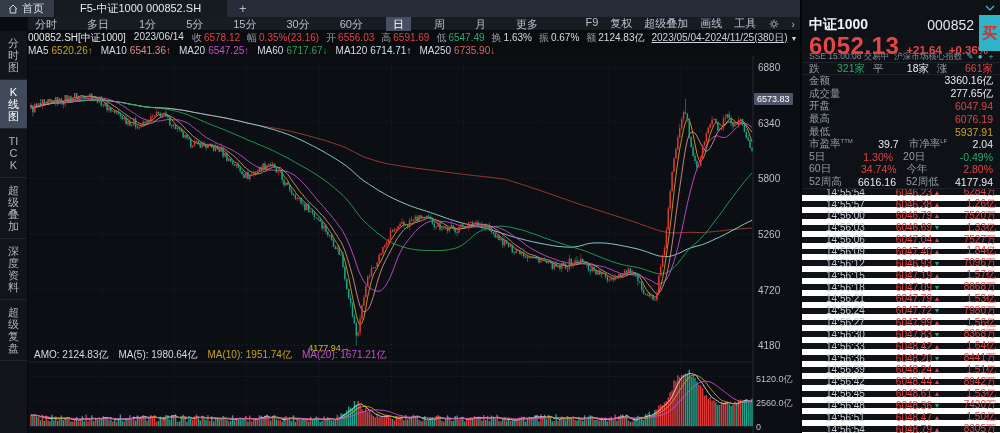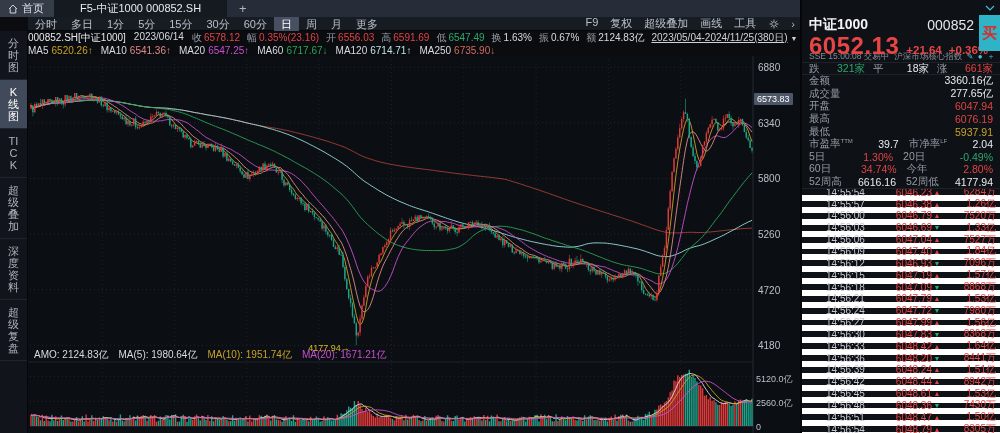--- a/index.html
+++ b/index.html
@@ -97,21 +97,21 @@
     </div>
     <div class="tab-active">
       <span>F5-中证1000 000852.SH</span>
     </div>
     <div class="tab-new">
       <span>+</span>
     </div>
   </div>
 
   <div class="toolbar">
-    <div id="periods" style="display:flex;">
+    <div id="periods" style="display:flex;gap:16px;">
         <span class="period">分时</span>
         <span class="period">多日</span>
         <span class="period">1分</span>
         <span class="period">5分</span>
         <span class="period">15分</span>
         <span class="period">30分</span>
         <span class="period">60分</span>
         <span class="period sel">日</span>
         <span class="period">周</span>
         <span class="period">月</span>

